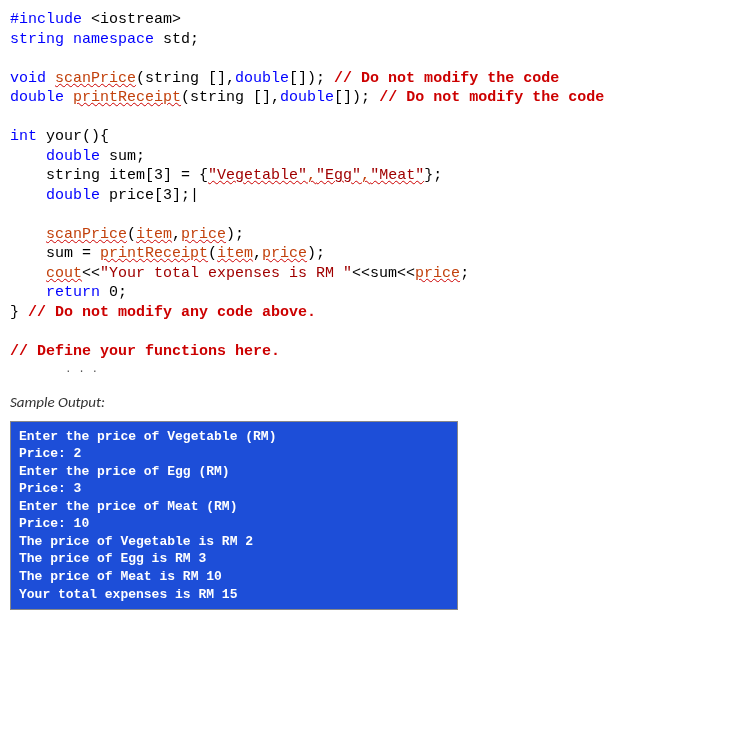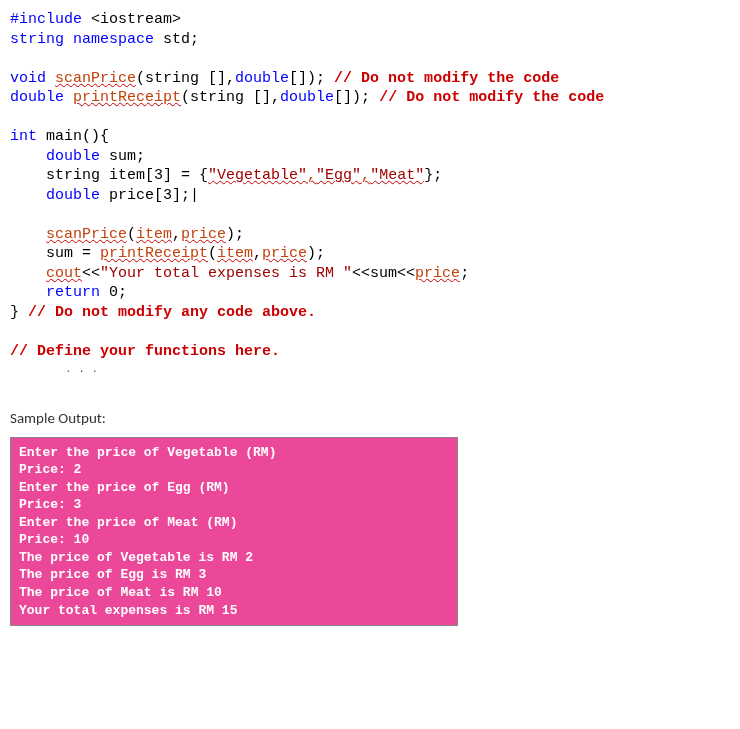--- a/index.html
+++ b/index.html
@@ -22,25 +22,26 @@
       text-decoration: underline;
       text-decoration-style: wavy;
       text-decoration-color: #cc0000;
       text-decoration-thickness: 1px;
     }
     .str-red { color: #a00000; }
     .sample-header {
       font-family: Calibri, Arial, sans-serif;
       font-size: 15px;
       color: #333;
-      margin-top: 30px;
+      margin-top: 14px;
       margin-bottom: 10px;
+      font-style: italic;
     }
     .terminal {
-      background: #ec4899;
+      background: #1d4ed8;
       color: #fff;
       font-family: 'Consolas', 'Courier New', monospace;
       font-size: 13px;
       font-weight: bold;
       padding: 6px 8px;
       line-height: 1.35;
       white-space: pre;
       width: 430px;
       border: 1px solid #888;
     }
@@ -48,21 +49,21 @@
   </style>
 </head>
 <body>
 
 <div class="code-block"><span class="kw-blue">#include</span><span> &lt;iostream&gt;</span>
 <span class="kw-blue">string</span><span class="kw-blue"> namespace</span><span> std;</span>
 
 <span class="kw-blue">void</span><span> </span><span class="wavy-red">scanPrice</span><span>(string [],</span><span class="kw-blue">double</span><span>[]); </span><span class="kw-red-bold">// Do not modify the code</span>
 <span class="kw-blue">double</span><span> </span><span class="wavy-red">printReceipt</span><span>(string [],</span><span class="kw-blue">double</span><span>[]); </span><span class="kw-red-bold">// Do not modify the code</span>
 
-<span class="kw-blue">int</span><span> main(){</span>
+<span class="kw-blue">int</span><span> your(){</span>
 <span>    </span><span class="kw-blue">double</span><span> sum;</span>
 <span>    string item[3] = {</span><span class="wavy-red str-red">"Vegetable"</span><span class="wavy-red">,</span><span class="wavy-red str-red">"Egg"</span><span class="wavy-red">,</span><span class="wavy-red str-red">"Meat"</span><span>};</span>
 <span>    </span><span class="kw-blue">double</span><span> price[3];|</span>
 
 <span>    </span><span class="wavy-red">scanPrice</span><span>(</span><span class="wavy-red">item</span><span>,</span><span class="wavy-red">price</span><span>);</span>
 <span>    sum = </span><span class="wavy-red">printReceipt</span><span>(</span><span class="wavy-red">item</span><span>,</span><span class="wavy-red">price</span><span>);</span>
 <span>    </span><span class="wavy-red">cout</span><span>&lt;&lt;</span><span class="str-red">"Your total expenses is RM "</span><span>&lt;&lt;sum&lt;&lt;</span><span class="wavy-red">price</span><span>;</span>
 <span>    </span><span class="kw-blue">return</span><span> 0;</span>
 <span>} </span><span class="kw-red-bold">// Do not modify any code above.</span>
 

